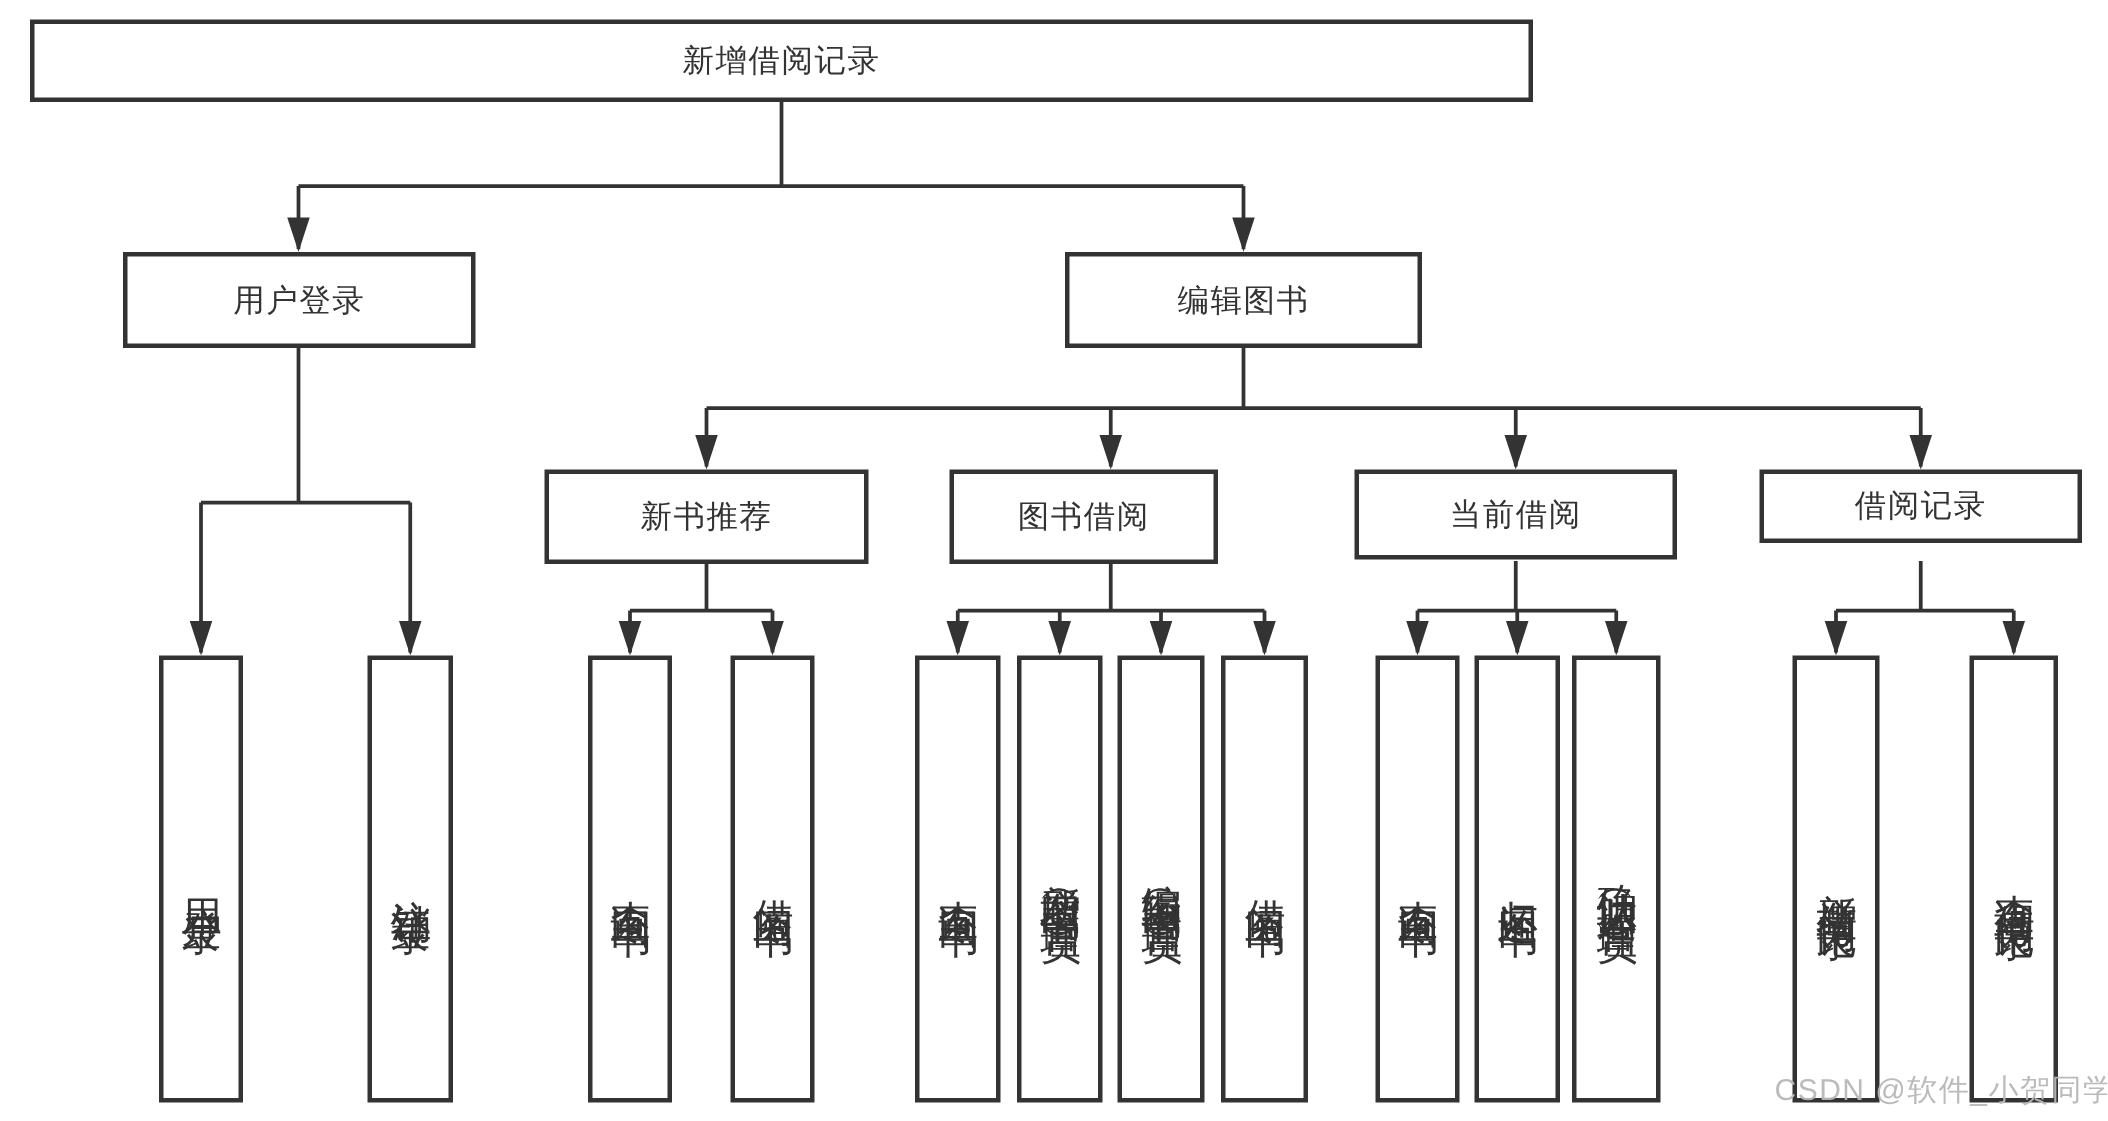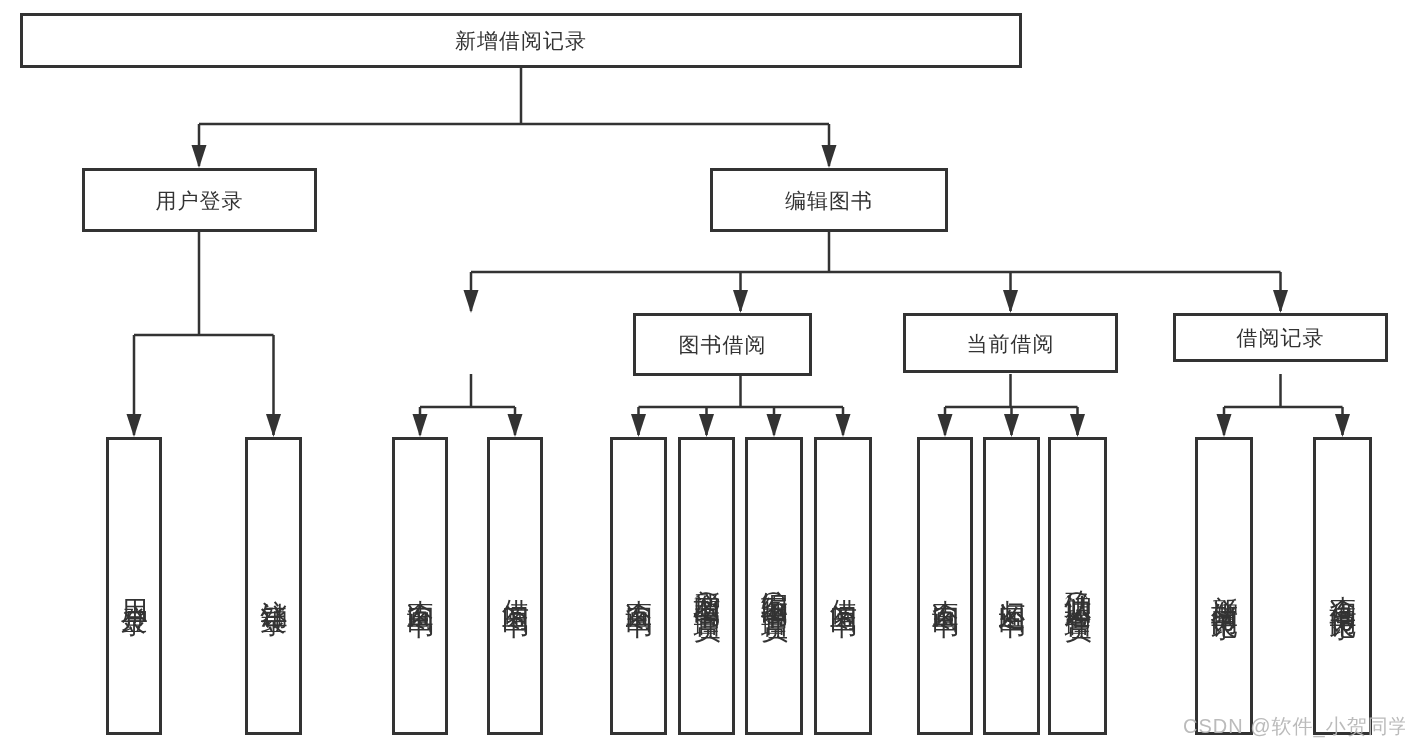--- a/index.html
+++ b/index.html
@@ -93,20 +93,23 @@
     <span>新增借阅记录</span>
   </div>
 
   <div class="box h" style="left:82px; top:168px; width:235px; height:64px;">
     <span>用户登录</span>
   </div>
   <div class="box h" style="left:710px; top:168px; width:238px; height:64px;">
     <span>编辑图书</span>
   </div>
 
+  <div class="box h" style="left:363px; top:313px; width:216px; height:63px;">
+    <span>新书推荐</span>
+  </div>
   <div class="box h" style="left:633px; top:313px; width:179px; height:63px;">
     <span>图书借阅</span>
   </div>
   <div class="box h" style="left:903px; top:313px; width:215px; height:60px;">
     <span>当前借阅</span>
   </div>
   <div class="box h" style="left:1173px; top:313px; width:215px; height:49px;">
     <span>借阅记录</span>
   </div>
 

